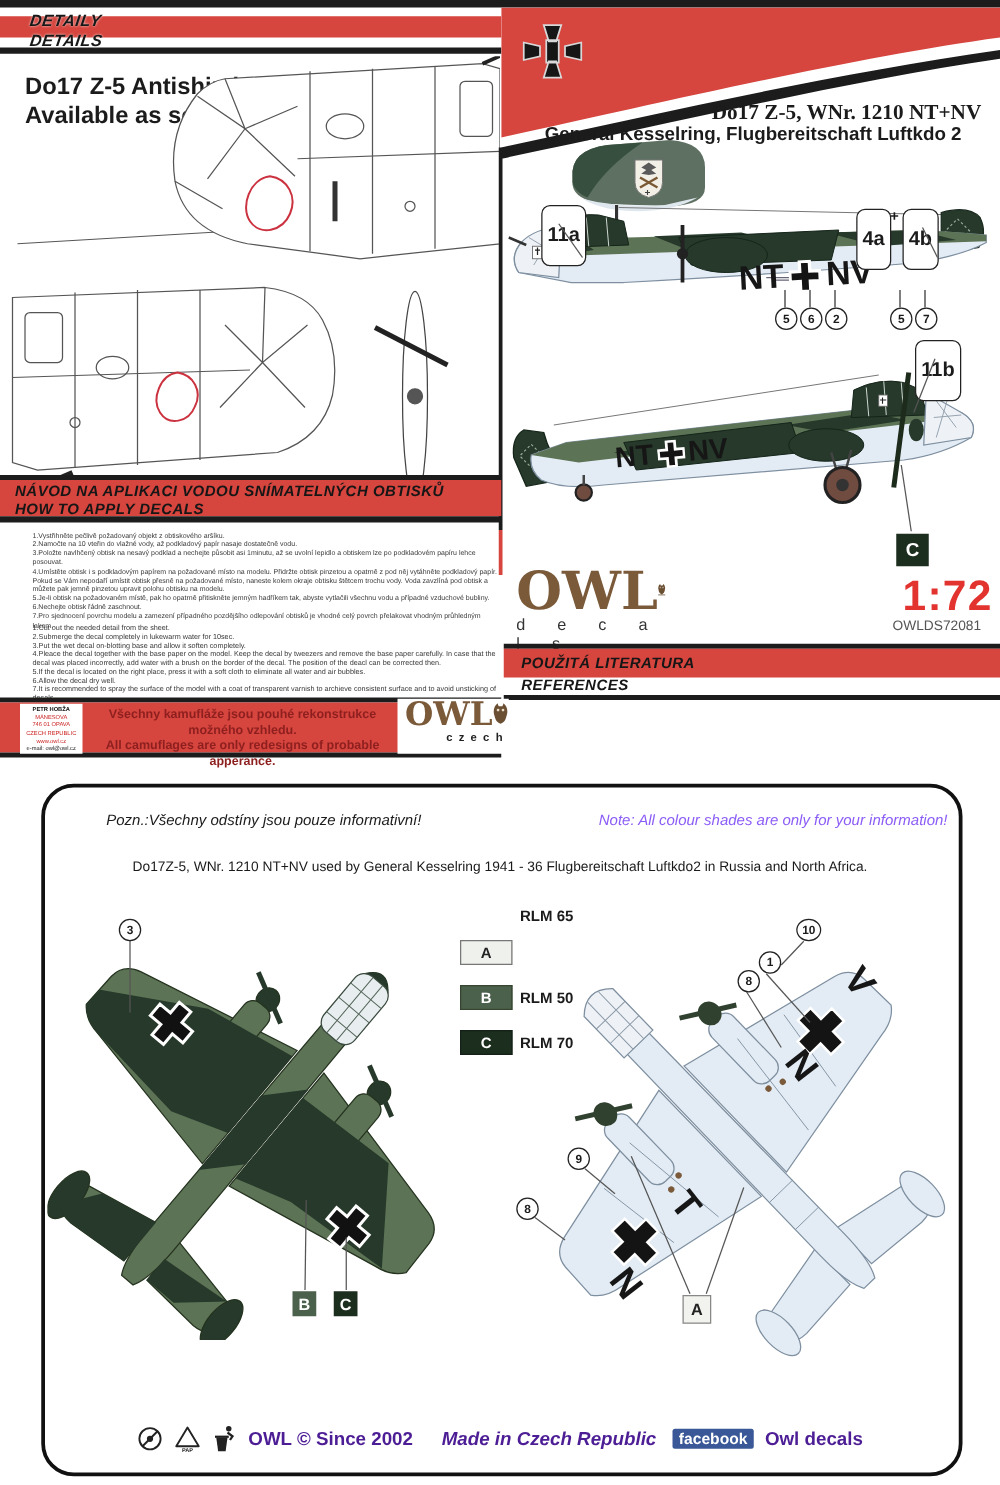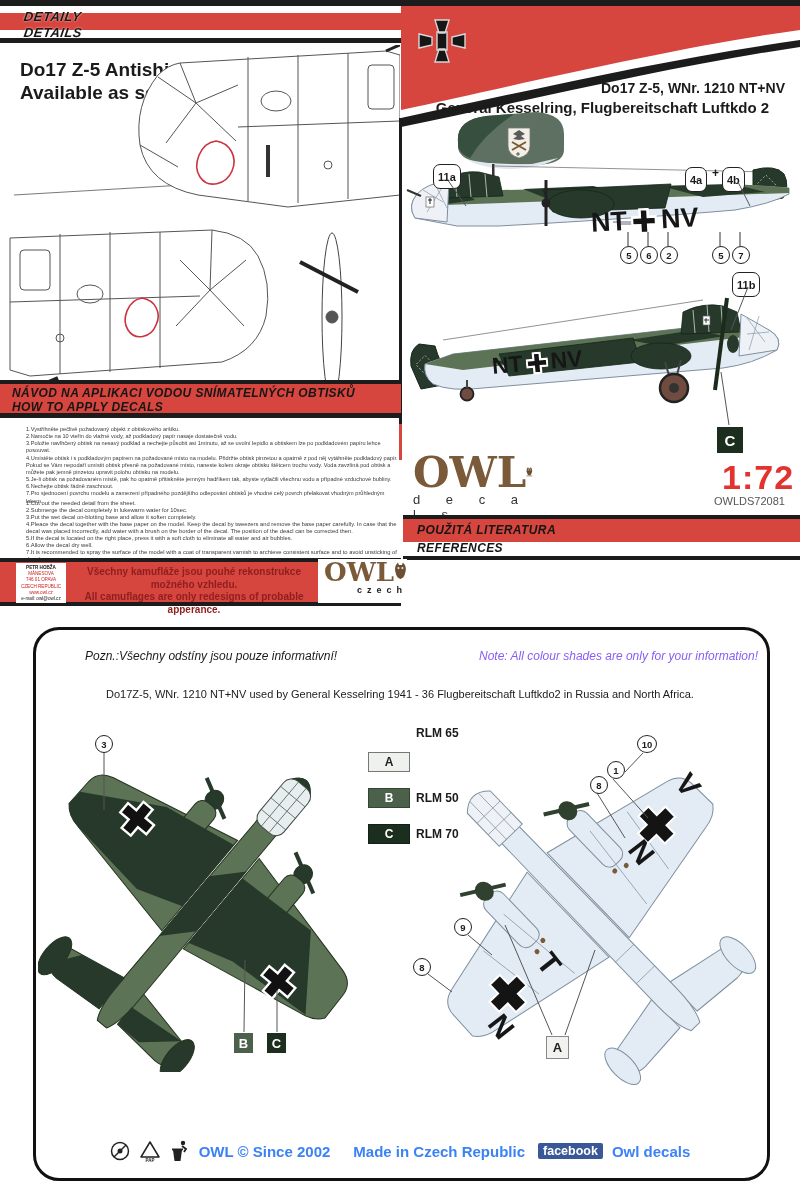--- a/index.html
+++ b/index.html
@@ -5,28 +5,28 @@
   html,body{margin:0;padding:0;background:#fff;}
   .sheet{position:relative;width:800px;height:1188px;background:#fff;overflow:hidden;
          font-family:"Liberation Sans",sans-serif;color:#1b1b1b;}
   .abs{position:absolute;}
   .red{background:#d6453e;}
   .blk{background:#1c1c1c;}
   .bi{font-weight:bold;font-style:italic;}
   .tab{font-size:13px;letter-spacing:.5px;color:#181818;transform:skewX(-8deg);
        text-shadow:0 0 2px rgba(255,255,255,.9);}
   .ltitle{font-size:19px;font-weight:bold;line-height:1.22;}
-  .rtitle1{font-size:14px;font-weight:bold;text-align:right;}
+  .rtitle1{font-size:17px;font-weight:bold;text-align:right;font-family:Liberation Serif, serif;}
   .rtitle2{font-size:15px;font-weight:bold;text-align:center;}
   .bandhead{font-size:12px;letter-spacing:.4px;color:#161616;}
   .steps{font-size:5.6px;line-height:1.28;color:#3a3a3a;}
   .steps-en{font-size:5.8px;line-height:1.2;}
   .rco{position:absolute;display:flex;align-items:center;justify-content:center;
        border:1.5px solid #222;border-radius:7px;background:#fff;
-       font-weight:bold;font-size:11px;height:15px;padding:4px 4px;}
+       font-weight:bold;font-size:16px;height:15px;padding:16px 4px;}
   .co{position:absolute;width:16px;height:16px;border:1.3px solid #222;border-radius:50%;
       background:#fff;display:flex;align-items:center;justify-content:center;
       font-weight:bold;font-size:9.5px;}
   .lbox{position:absolute;display:flex;align-items:center;justify-content:center;font-weight:bold;}
   .code{display:flex;align-items:center;font-weight:bold;color:#161616;}
   .scale{font-size:34px;font-weight:bold;color:#e2332f;letter-spacing:1px;}
   .sku{font-size:11px;color:#555;}
   .owl-word{font-family:"DejaVu Serif",serif;font-weight:bold;color:#7b5a3a;}
   .decals-word{letter-spacing:11px;font-size:13px;color:#333;}
   .czech-word{letter-spacing:5px;font-size:9px;color:#222;font-weight:bold;}
@@ -37,21 +37,21 @@
   .note-it{font-style:italic;font-size:12px;}
   .cap{font-size:11px;text-align:center;line-height:1.3;}
   .legend-label{font-size:12px;font-weight:bold;}
   .sw{position:absolute;width:40px;height:18px;display:flex;align-items:center;justify-content:center;
       font-weight:bold;font-size:12px;border:1px solid #777;}
   .sw-a{background:#eef1ec;color:#222;}
   .sw-b{background:#4c614c;color:#fff;border-color:#36452f;}
   .sw-c{background:#1c2e1d;color:#fff;border-color:#13211a;}
   .footer-row{position:absolute;left:40px;right:40px;top:1140px;display:flex;
               align-items:center;justify-content:center;gap:9px;}
-  .foot-txt{font-size:15px;font-weight:bold;color:#3b82f6;}
+  .foot-txt{font-size:15px;font-weight:bold;color:#4c1d95;}
   .fb{background:#3a5897;color:#fff;font-weight:bold;font-size:12.5px;padding:1px 5px;border-radius:2px;}
   svg{display:block;}
 </style>
 </head>
 <body>
 
 <div class="sheet">
 
   <div class="abs blk" style="left:0;top:0;width:800px;height:6px;"></div>
 
@@ -419,18 +419,18 @@
       <path d="M11,2 L20,17 L2,17 Z" fill="none" stroke="#222" stroke-width="1.5" stroke-linejoin="round"></path>
       <text x="11" y="21.5" text-anchor="middle" style="font:bold 4.5px 'Liberation Sans',sans-serif" fill="#222">PAP</text>
     </svg>
     <svg width="20" height="22" viewBox="0 0 20 22">
       <circle cx="13" cy="3" r="2.2" fill="#222"></circle>
       <path d="M12,6 L16,9 L14,12" fill="none" stroke="#222" stroke-width="1.8"></path>
       <path d="M3,10 h9 l-1.5,11 h-6 Z" fill="#222"></path>
       <rect x="2" y="8.5" width="11" height="1.8" fill="#222"></rect>
     </svg>
     <span class="foot-txt">OWL © Since  2002</span>
-    <span class="foot-txt" style="margin-left:14px;">Made in Czech Republic</span>
+    <span class="foot-txt" style="margin-left:14px;font-style:italic;">Made in Czech Republic</span>
     <span class="fb" style="margin-left:4px;">facebook</span>
     <span class="foot-txt">Owl decals</span>
   </div>
 
 </div>
 
 </body></html>

